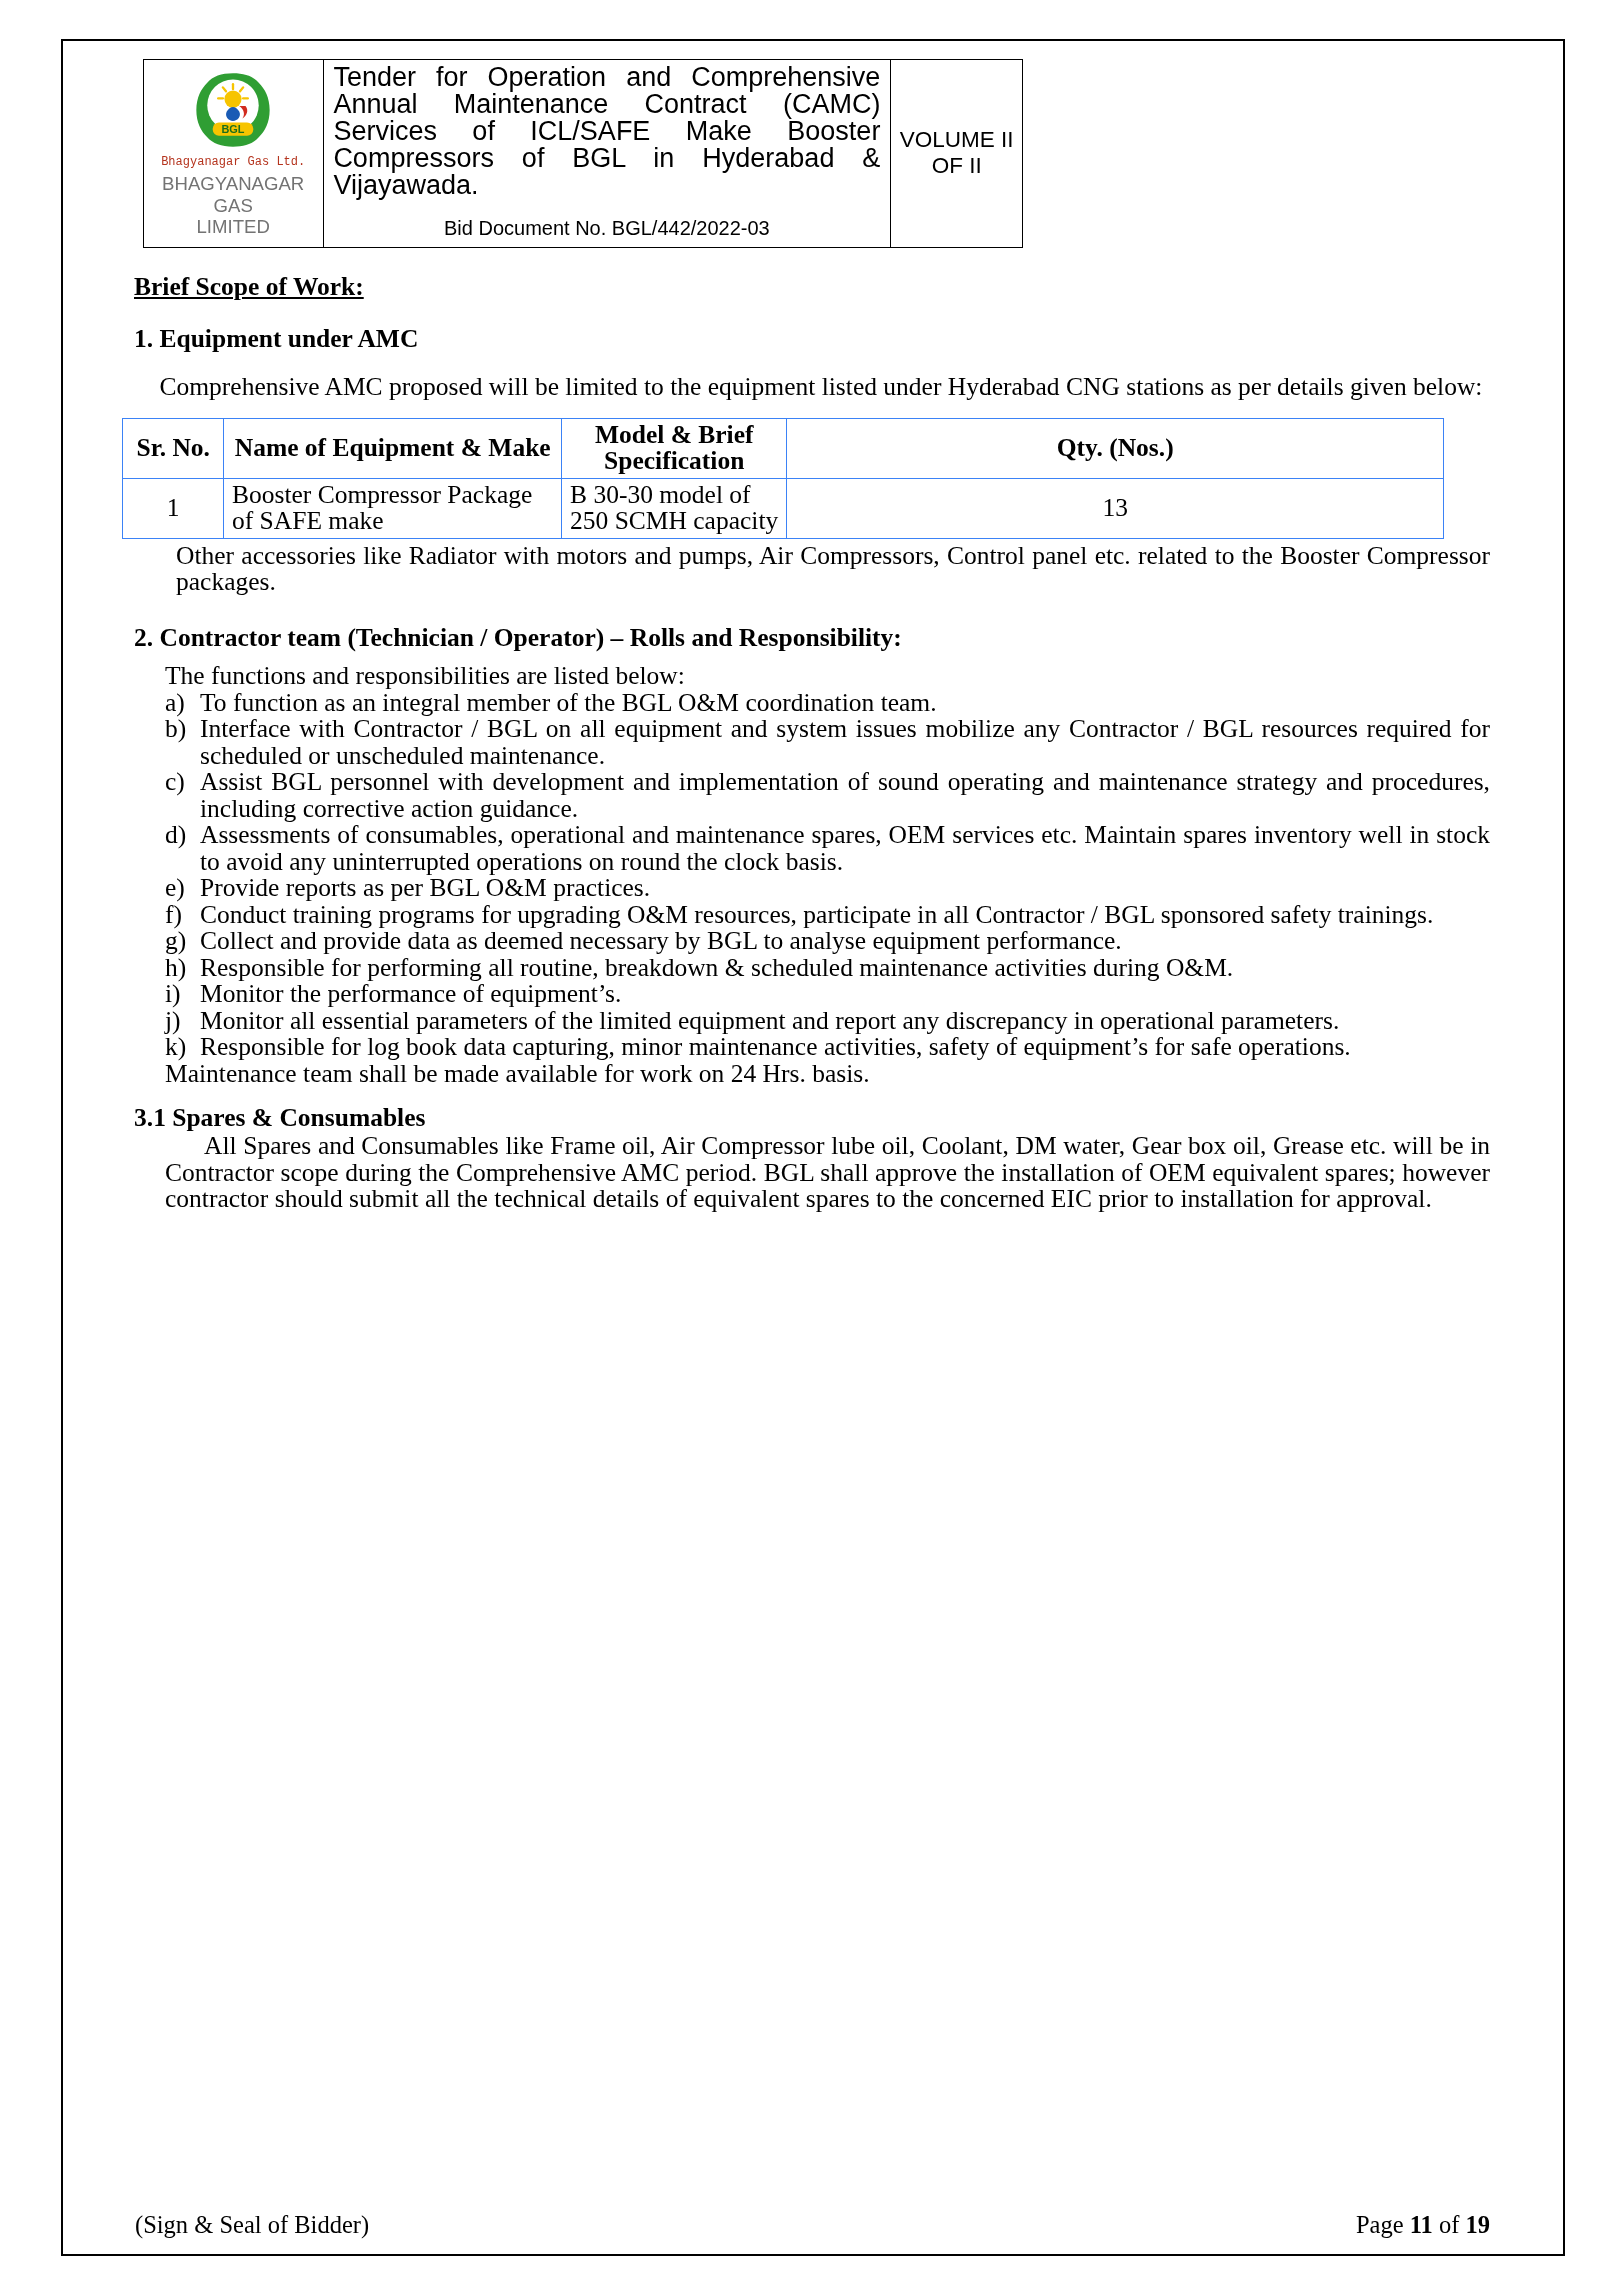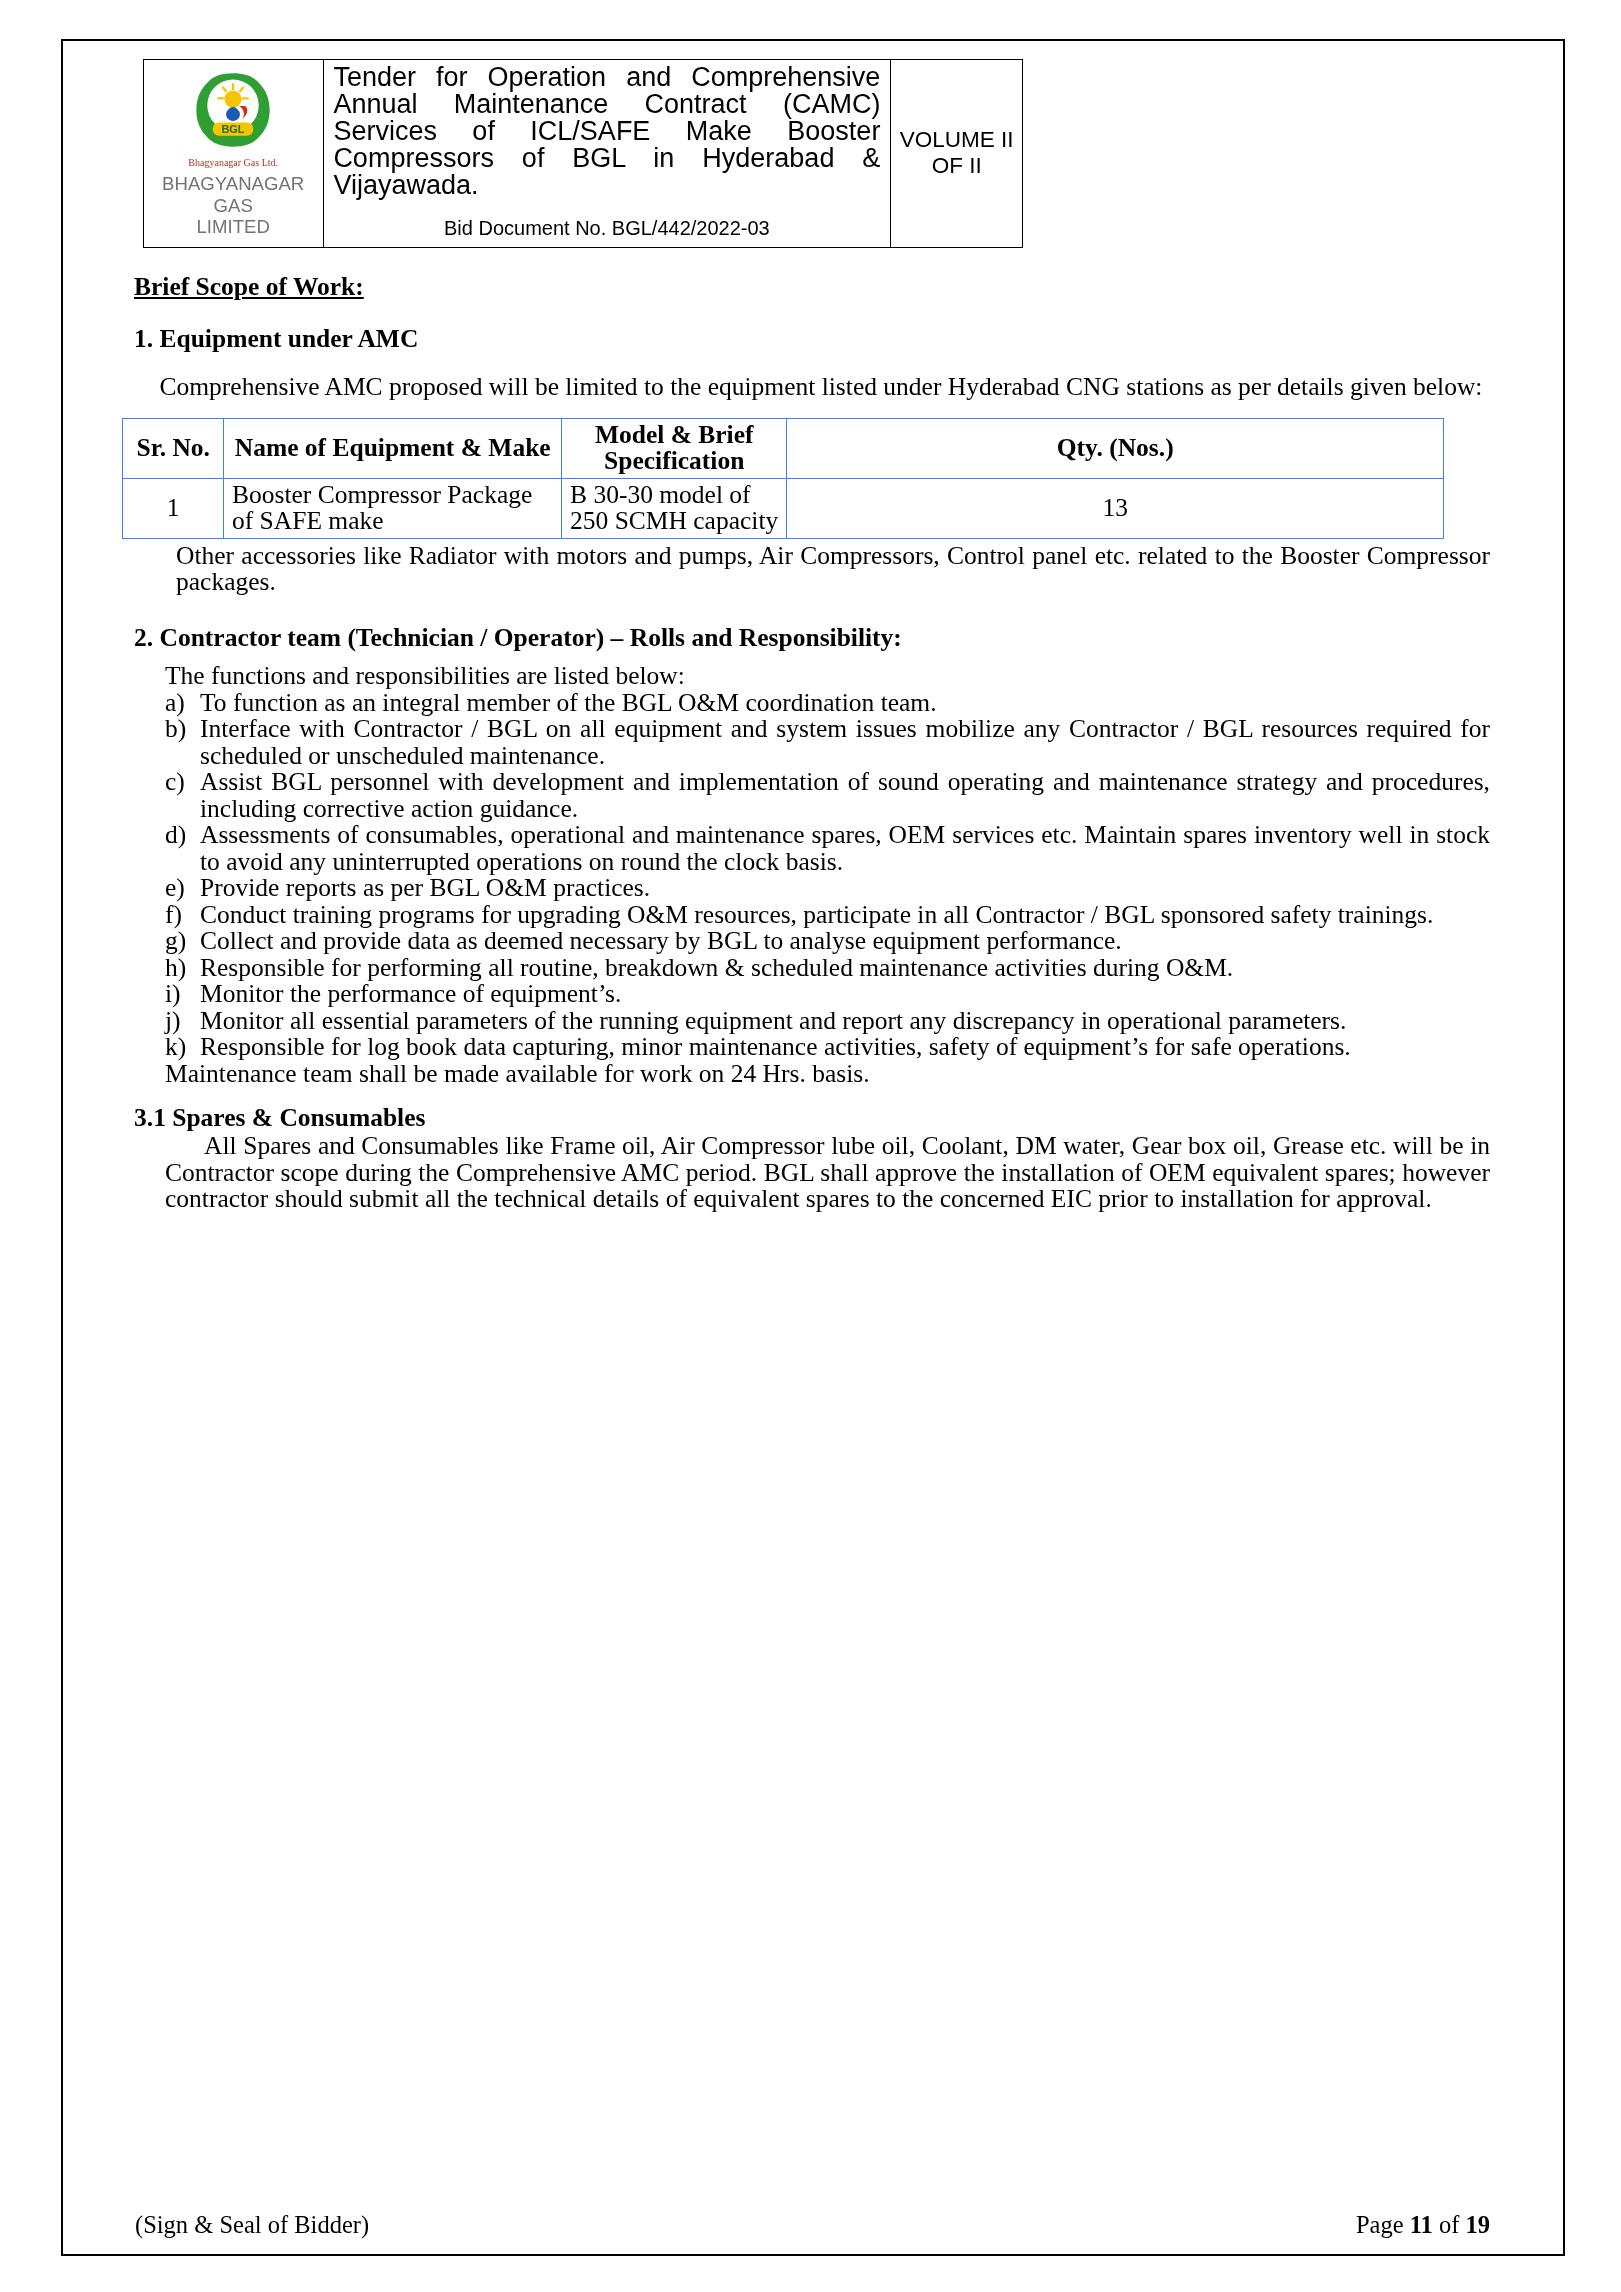--- a/index.html
+++ b/index.html
@@ -33,22 +33,22 @@
   .logo-cell  { width: 171px; text-align: center; padding: 5.9px 3.9px 3.9px 3.9px; }
   .title-cell { width: 547px; padding: 4.9px 9.8px; font-family: "Liberation Sans", "DejaVu Sans", sans-serif; }
   .volume-cell {
     width: 129px; text-align: center;
     font-family: "Liberation Sans", "DejaVu Sans", sans-serif;
     font-size: 22.5px; line-height: 26.5px;
   }
   .tender-title { font-size: 27px; line-height: 27px; text-align: justify; }
   .bid-no { font-size: 20px; line-height: 27px; text-align: center; margin-top: 16px; }
   .logo-sub {
-    font-size: 10px; line-height: 15.7px; color: #b5341e;
-    font-family: Liberation Serif, serif;
+    font-size: 12px; line-height: 15.7px; color: #b5341e;
+    font-family: Liberation Mono, monospace;
     margin-top: 1px;
   }
   .logo-name {
     font-size: 18.6px; line-height: 21.6px; color: #737373;
     font-family: "Liberation Sans", "DejaVu Sans", sans-serif;
     margin-top: 2px;
   }
 
   
   .scope-heading { margin-top: 25.5px; font-weight: bold; text-decoration: underline; }
@@ -205,21 +205,21 @@
         <div class="li">
           <span class="li-label">h)</span>
           <span class="li-text">Responsible for performing all routine, breakdown &amp; scheduled maintenance activities during O&amp;M.</span>
         </div>
         <div class="li">
           <span class="li-label">i)</span>
           <span class="li-text">Monitor the performance of equipment’s.</span>
         </div>
         <div class="li">
           <span class="li-label">j)</span>
-          <span class="li-text">Monitor all essential parameters of the running equipment and report any discrepancy in operational parameters.</span>
+          <span class="li-text">Monitor all essential parameters of the limited equipment and report any discrepancy in operational parameters.</span>
         </div>
         <div class="li">
           <span class="li-label">k)</span>
           <span class="li-text">Responsible for log book data capturing, minor maintenance activities, safety of equipment’s for safe operations.</span>
         </div>
       </div>
 
       <div class="para sec2-close">Maintenance team shall be made available for work on 24 Hrs. basis.</div>
 
       <div class="h sec31-h">3.1 Spares &amp; Consumables</div>

